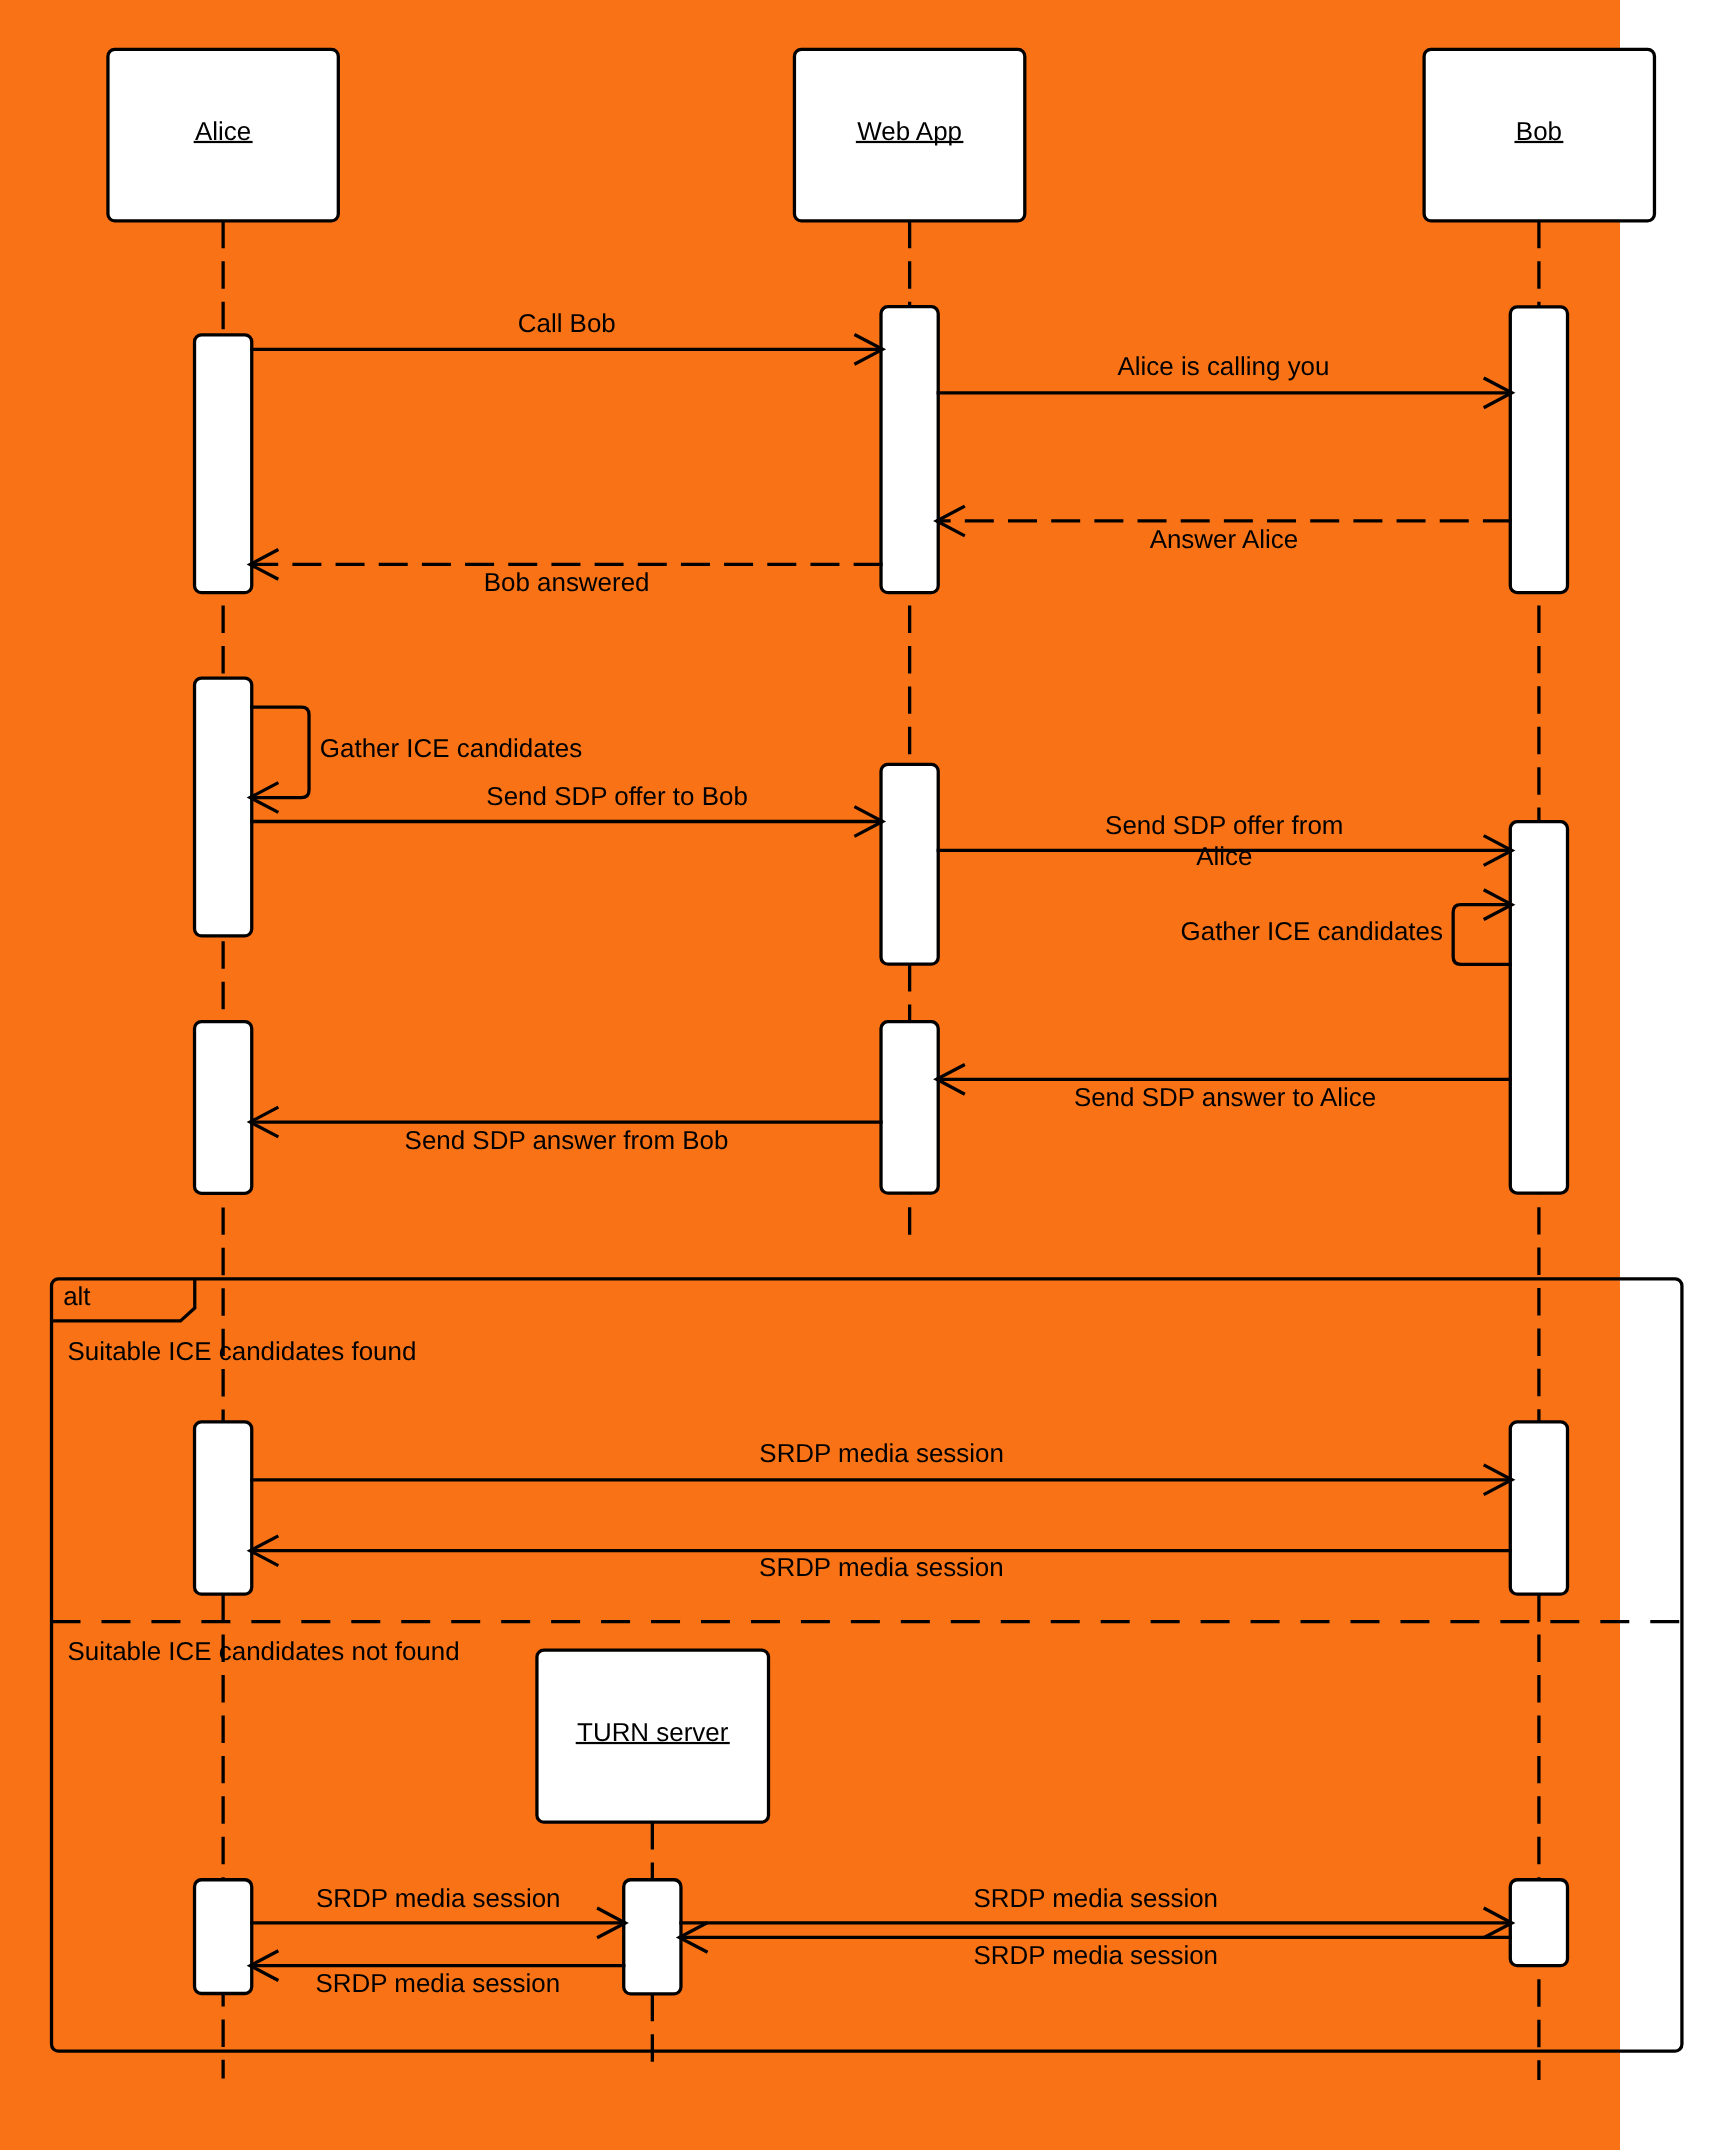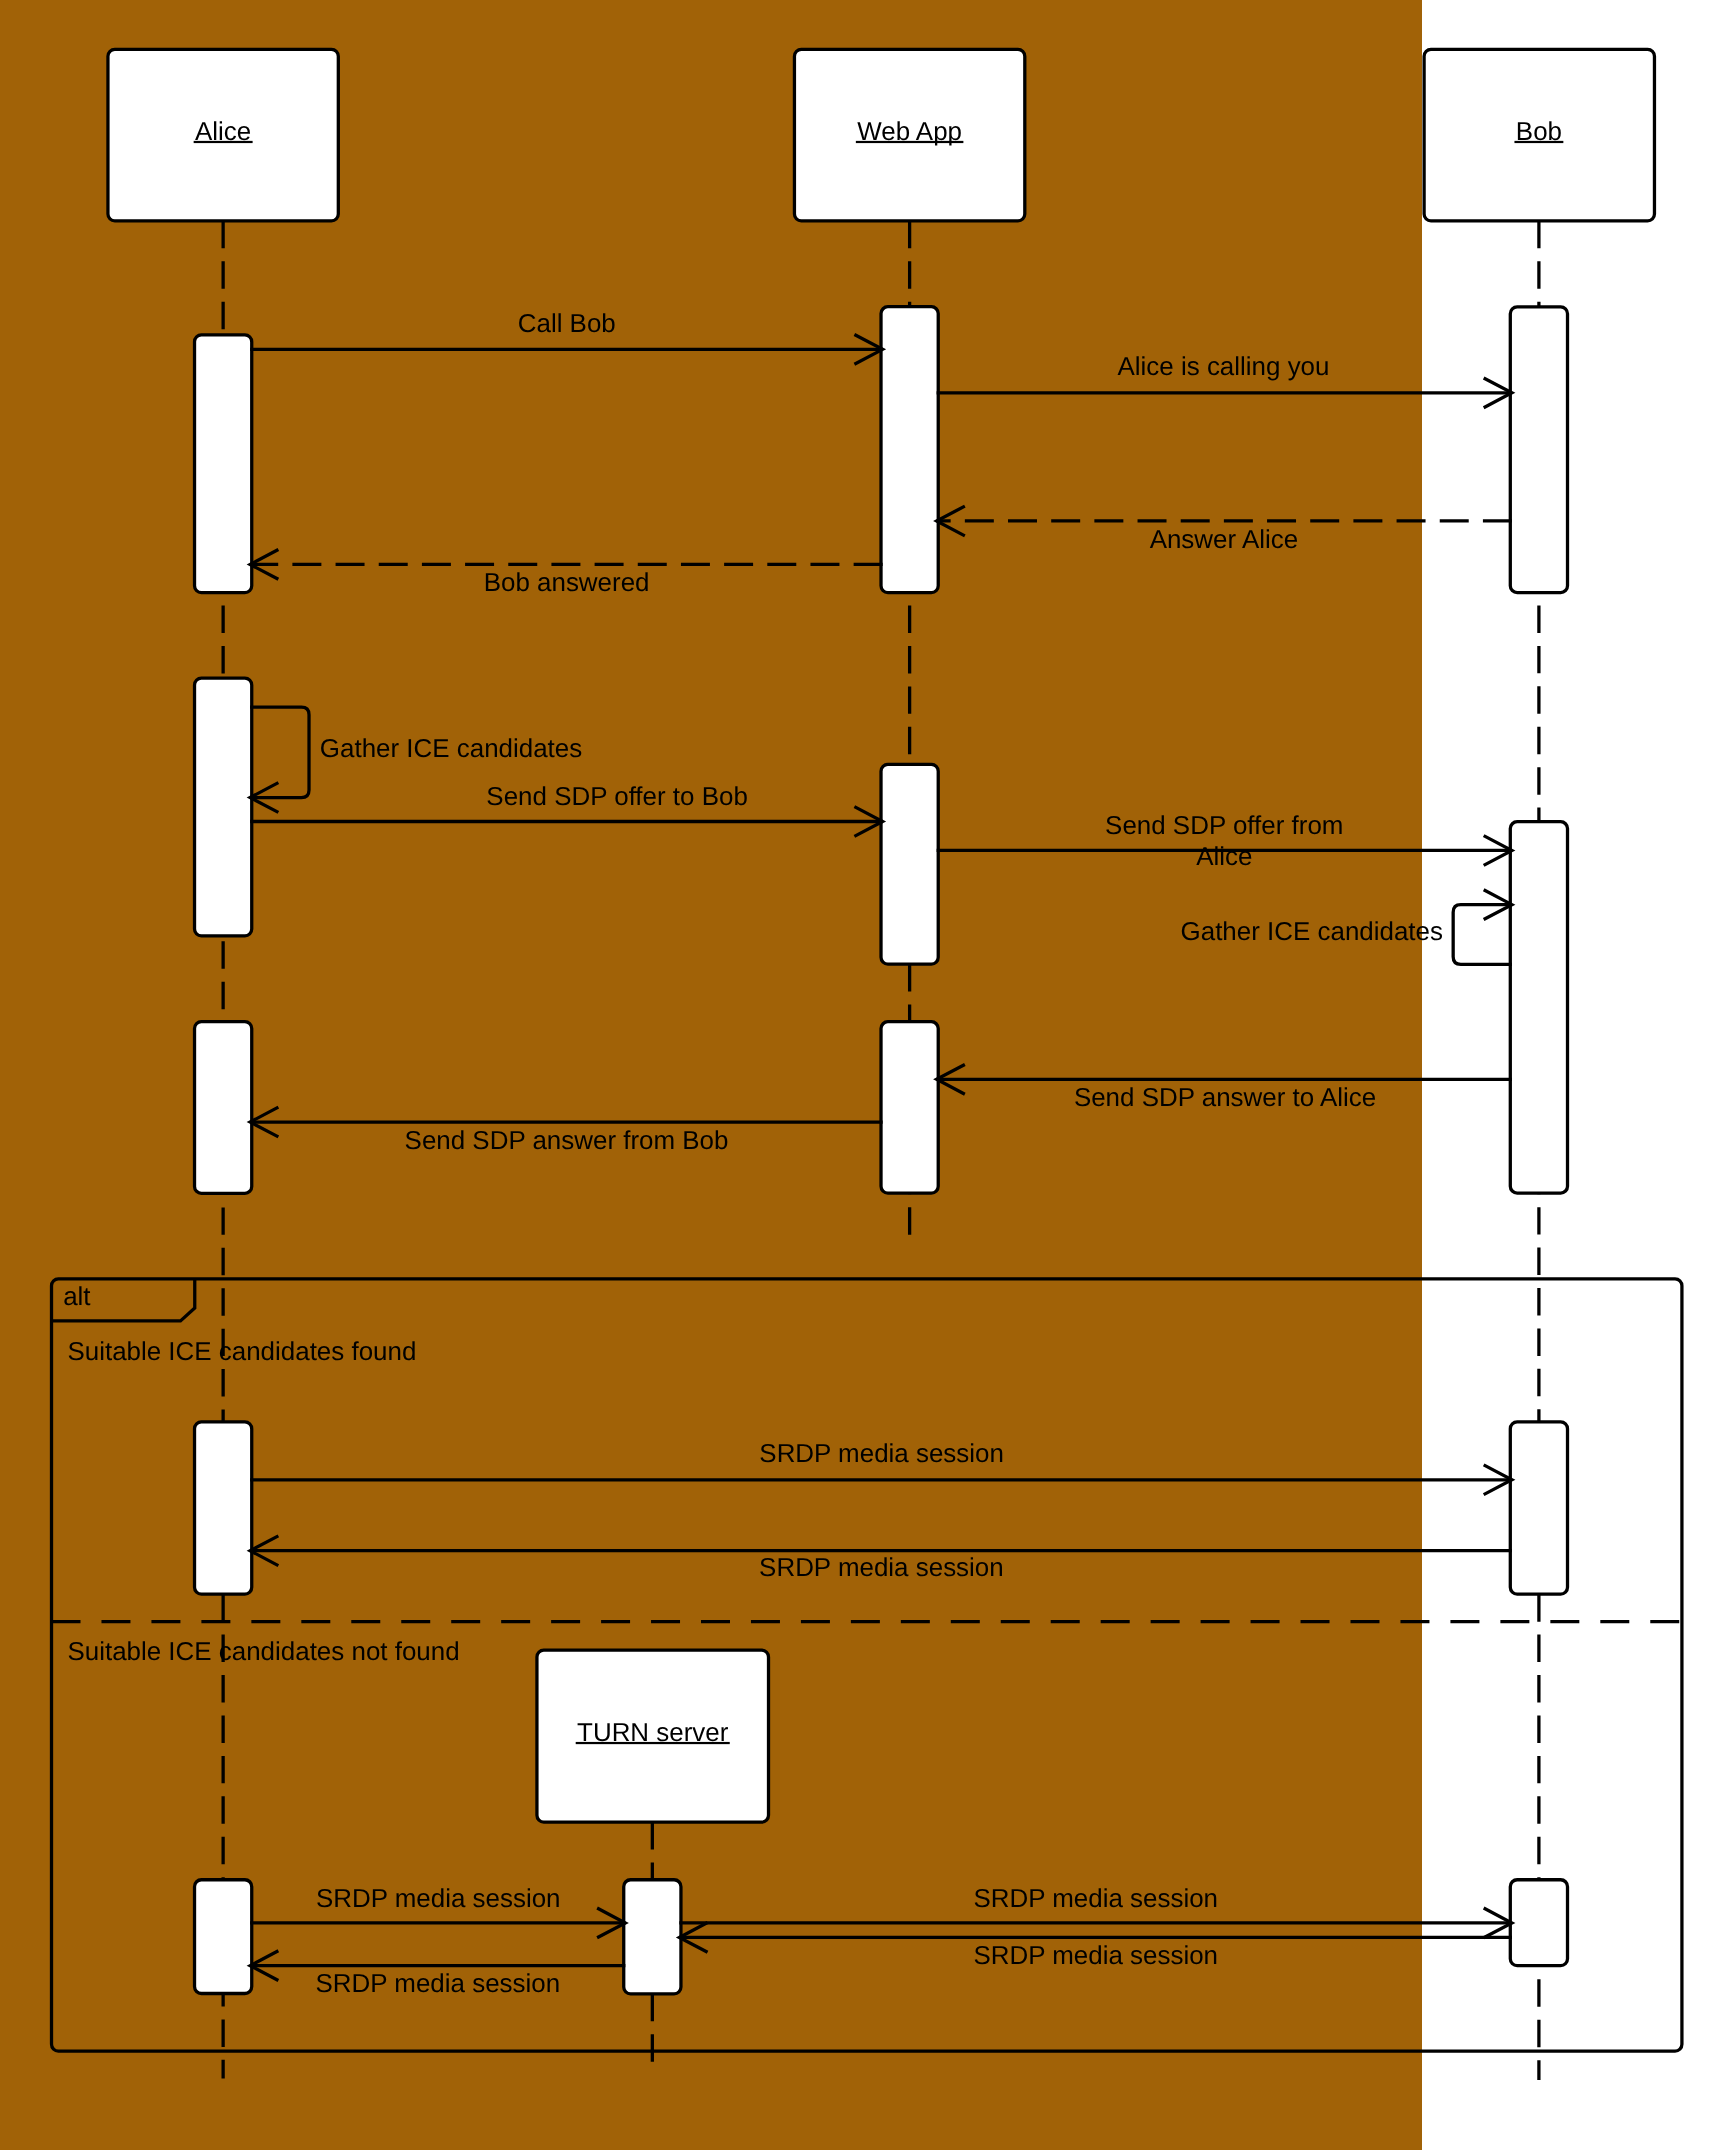--- a/index.html
+++ b/index.html
@@ -1,19 +1,19 @@
 <!DOCTYPE html>
 <html style="font-size:12.2px"><head>
 <meta charset="utf-8">
 <title>UML Sequence Diagram</title>
 <style>
   html,body{margin:0;padding:0;background:#ffffff;}
   body{width:1730px;height:2151px;overflow:hidden;
        font-family:"Liberation Sans",sans-serif;}
-  #canvas{position:relative;width:1422px;height:2151px;background:#a16207;}
+  #canvas{position:relative;width:1620px;height:2151px;background:#f97316;}
   svg{display:block;shape-rendering:geometricPrecision;text-rendering:geometricPrecision;}
   text{-webkit-font-smoothing:antialiased;}
   .shape{fill:#ffffff;stroke:#000000;stroke-width:4.3;stroke-linejoin:round;}
   .lifeline{stroke:#000000;stroke-width:4.3;fill:none;}
   .msgline{stroke:#000000;stroke-width:4.3;fill:none;}
   .barb{stroke:#000000;stroke-width:4.3;fill:none;stroke-linecap:butt;}
   .txt{font-family:"Liberation Sans",sans-serif;font-size:34px;fill:#000000;}
 </style>
 </head>
 <body>

